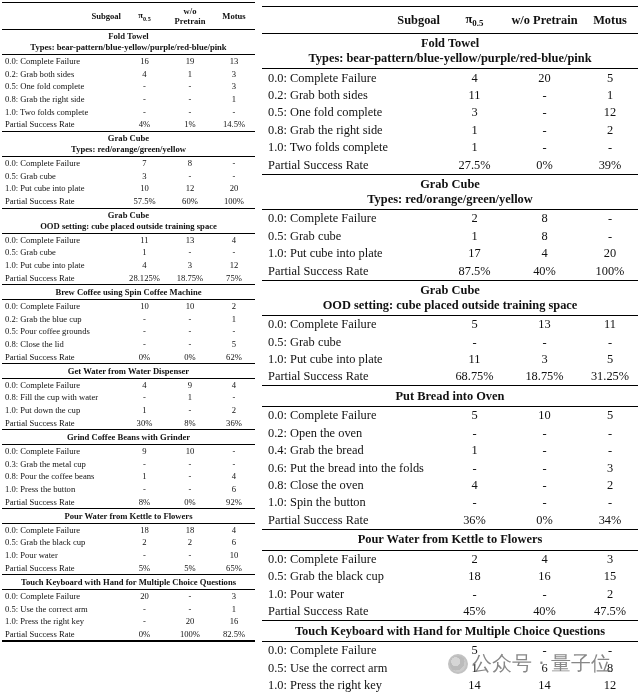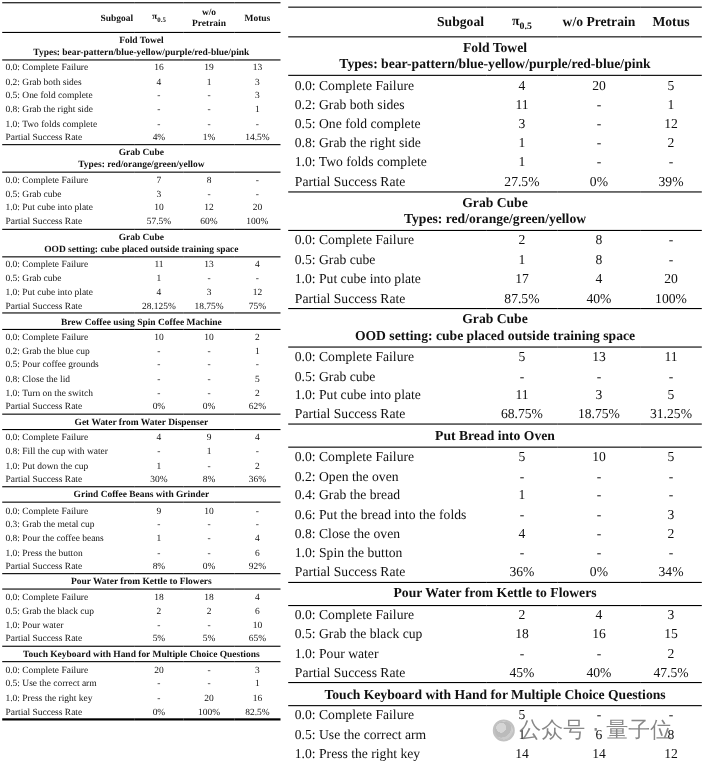--- a/index.html
+++ b/index.html
@@ -235,26 +235,20 @@
             <td class="num">-</td>
             <td class="num">-</td>
           </tr>
           <tr class="data">
             <td class="label">0.8: Close the lid</td>
             <td class="num">-</td>
             <td class="num">-</td>
             <td class="num">5</td>
           </tr>
           <tr class="data">
-            <td class="label">1.0: Turn on the switch</td>
-            <td class="num">-</td>
-            <td class="num">-</td>
-            <td class="num">2</td>
-          </tr>
-          <tr class="data">
             <td class="label">Partial Success Rate</td>
             <td class="num">0%</td>
             <td class="num">0%</td>
             <td class="num">62%</td>
           </tr>
           <tr class="section">
             <td colspan="4">
               <div class="sec-title">Get Water from Water Dispenser</div>
             </td>
           </tr>

